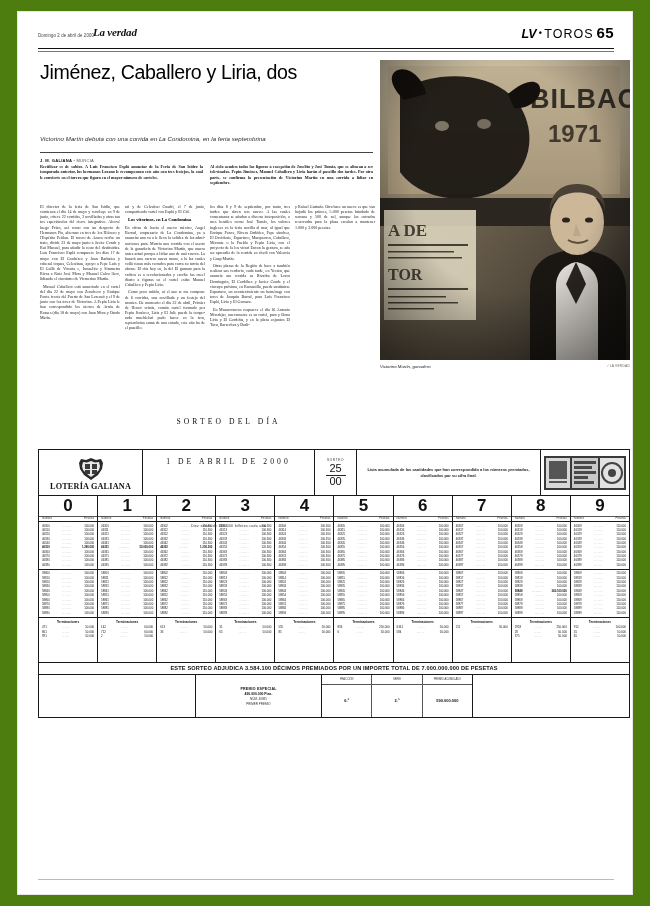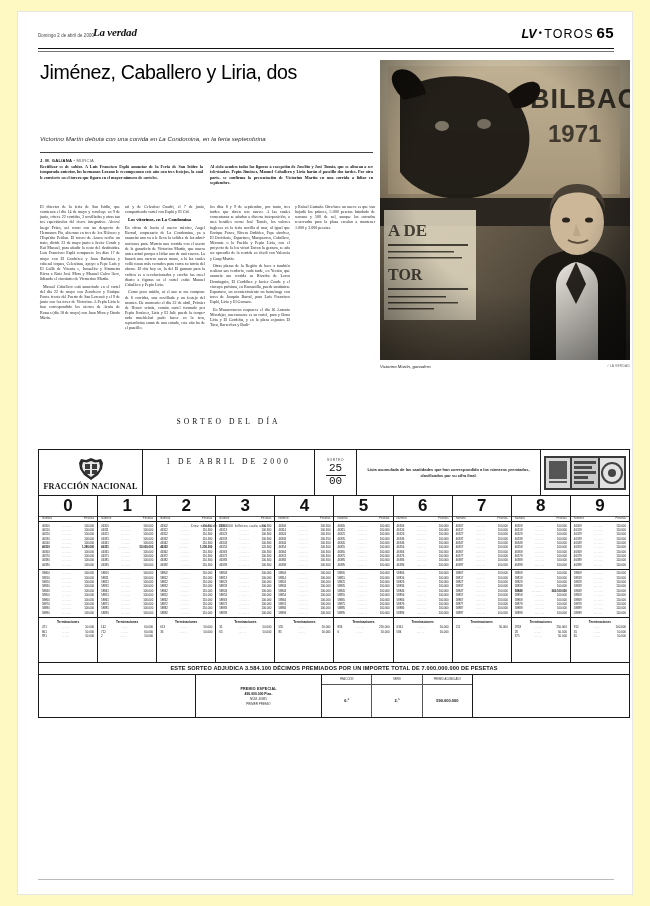--- a/index.html
+++ b/index.html
@@ -8,21 +8,21 @@
     background: #ffffff;
   }
   body {
     font-family: "Liberation Serif", serif;
     color: #1a1a1a;
   }
   #page {
     position: relative;
     width: 650px;
     height: 906px;
-    background: #fef9c3;
+    background: #4d7c0f;
     overflow: hidden;
   }
   .sheet {
     position: absolute;
     left: 18px;
     top: 12px;
     width: 614px;
     height: 882px;
     background: #ffffff;
     box-shadow: 0 0 0 1px #e6e6e6;
@@ -277,21 +277,21 @@
     justify-content: center;
   }
   .lh-num .lbl {
     font-family: "Liberation Sans", sans-serif;
     font-size: 3.2px;
     letter-spacing: .6px;
     color: #333;
     margin-bottom: 1px;
   }
   .lh-num .big {
-    font-family: Liberation Mono, monospace;
+    font-family: Liberation Sans, sans-serif;
     font-size: 11px;
     font-weight: 400;
     line-height: 11px;
     color: #111;
     text-align: center;
   }
   .lh-num .divider { width: 20px; height: .8px; background: #222; margin: .5px 0; }
   .lh-desc {
     flex: 1;
     display: flex;
@@ -606,21 +606,21 @@
         <div class="lh-cell lh-shield">
           <svg width="34" height="24" viewBox="0 0 34 24">
             <path d="M17 1 L22 3 L27 2 L29 6 L28 12 L24 18 L17 23 L10 18 L6 12 L5 6 L7 2 L12 3 Z" fill="#2a2a2a"></path>
             <path d="M17 4 L21 5.5 L25 5 L26 9 L25 13 L21 17 L17 20 L13 17 L9 13 L8 9 L9 5 L13 5.5 Z" fill="#e8e8e8"></path>
             <rect x="11" y="7" width="5" height="5" fill="#3a3a3a"></rect>
             <rect x="18" y="7" width="5" height="5" fill="#3a3a3a"></rect>
             <rect x="11" y="13" width="5" height="4" fill="#3a3a3a"></rect>
             <rect x="18" y="13" width="5" height="4" fill="#3a3a3a"></rect>
             <path d="M13 0 L17 -2 L21 0 Z" fill="#2a2a2a"></path>
           </svg>
-          <div class="name">FRACCIÓN NACIONAL</div>
+          <div class="name">LOTERÍA GALIANA</div>
         </div>
 
         <div class="lh-cell lh-sorteo">
           <div class="l1">SORTEO DEL DÍA</div>
           <div class="l2">1 DE ABRIL DE 2000</div>
           <div class="sep"></div>
           <div class="l3">Diez series de 100.000 billetes cada una</div>
         </div>
 
         <div class="lh-cell lh-num">

